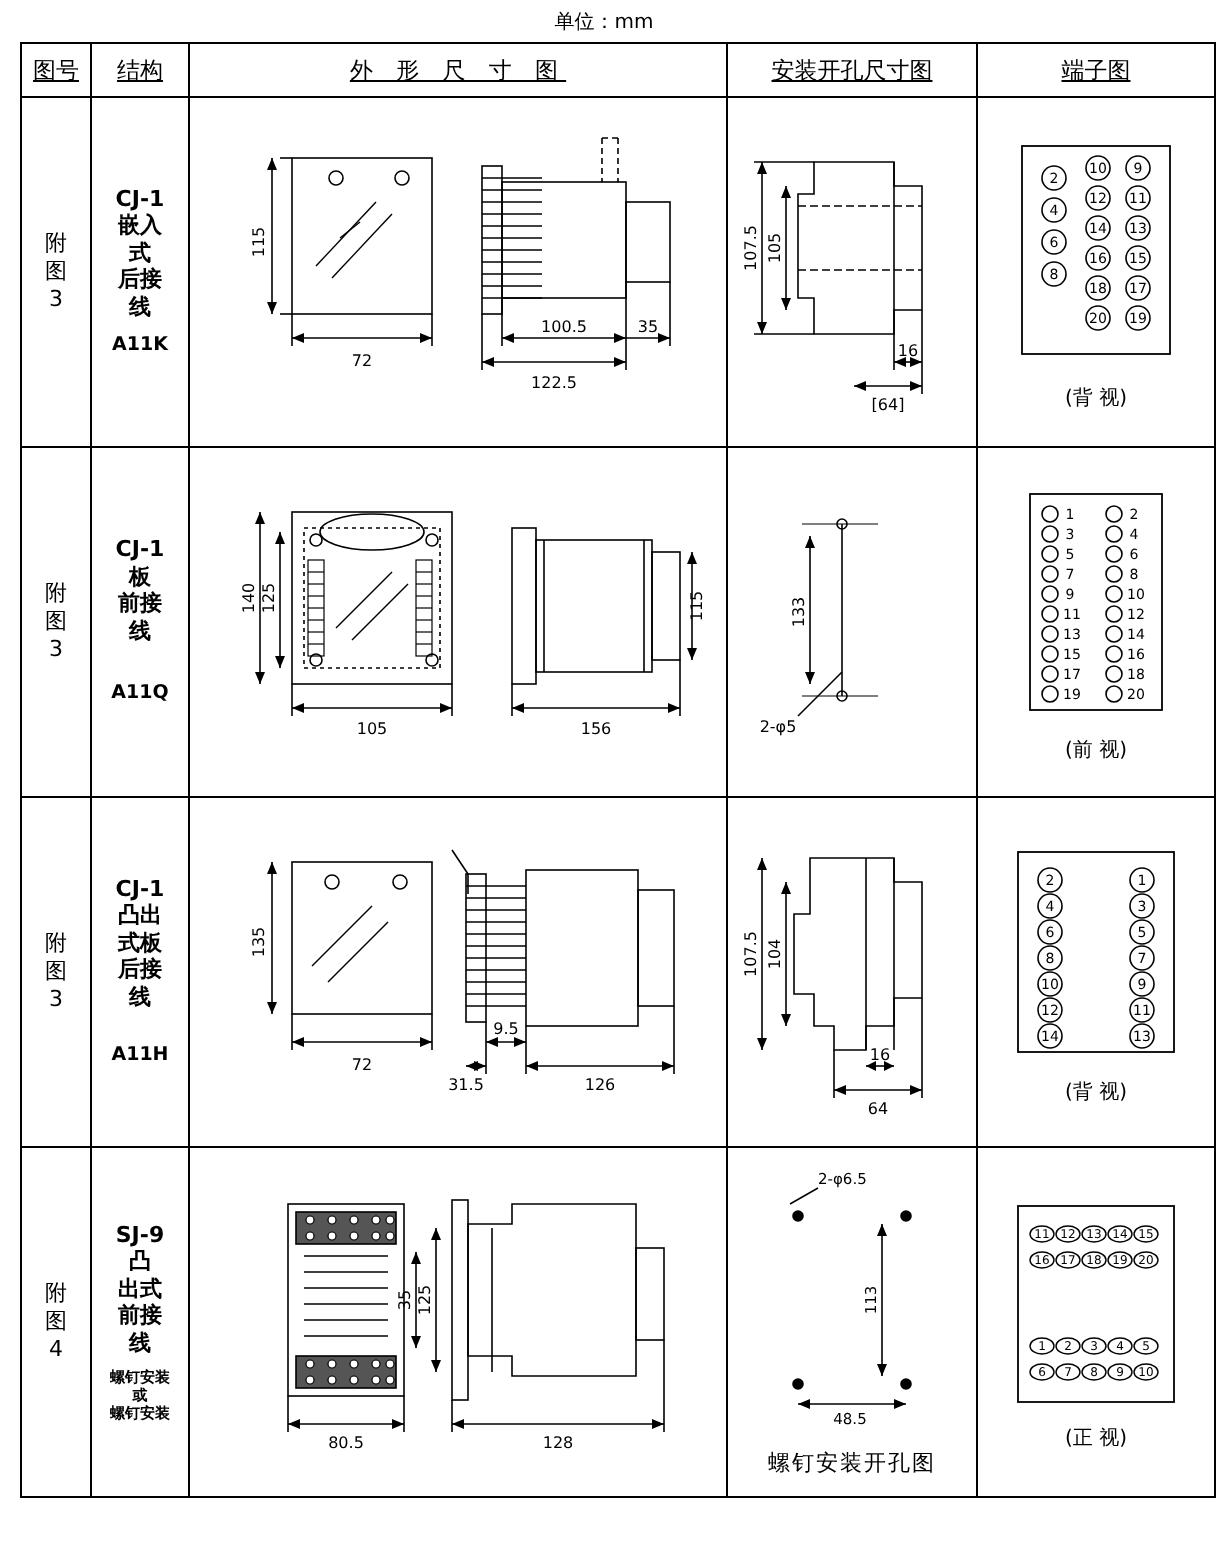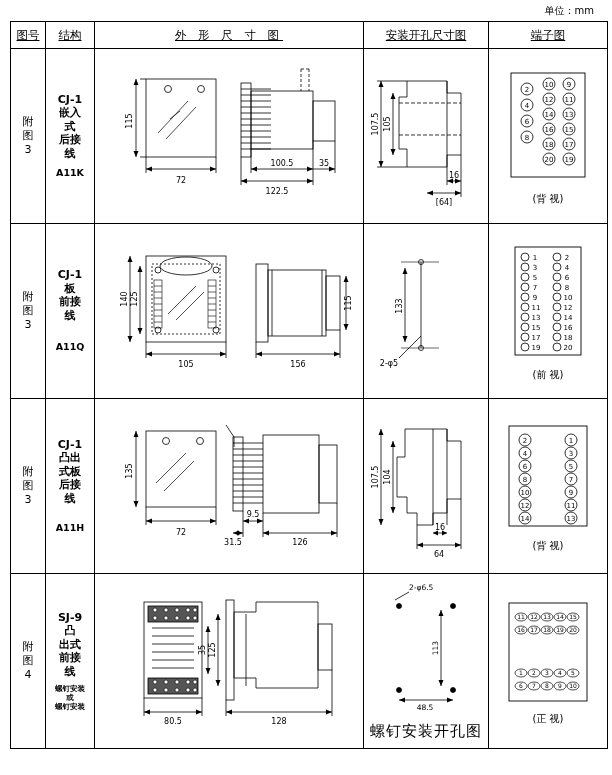--- a/index.html
+++ b/index.html
@@ -1,35 +1,35 @@
 <!DOCTYPE html>
 <html><head>
 <meta charset="utf-8">
 <style>
   html,body{margin:0;padding:0;background:#ffffff;}
   body{width:612px;height:775px;font-family:"DejaVu Sans","Liberation Sans",sans-serif;color:#000;}
   .page{position:relative;width:612px;height:775px;box-sizing:border-box;padding:0 10px;}
-  .unit{text-align:right;font-size:10px;padding:4px 8px 3px 0;}
+  .unit{text-align:center;font-size:10px;padding:4px 8px 3px 0;}
   table.main{border-collapse:collapse;width:592px;table-layout:fixed;}
   table.main td,table.main th{border:1px solid #000;padding:0;vertical-align:middle;text-align:center;}
   thead td{height:26px;font-size:11.5px;font-weight:normal;text-decoration:underline;}
   .col1{width:34px;}
   .col2{width:48px;}
   .col3{width:268px;}
   .col4{width:124px;}
   .col5{width:118px;}
   .hdr-outline{letter-spacing:4px;margin-top:7px;}
   .rowno{font-size:11px;line-height:14px;}
   .struct{font-size:11px;line-height:13.5px;padding:3px 2px;font-weight:bold;}
   .struct .model{letter-spacing:0px;}
   .struct .code{font-size:9.5px;}
   .struct .small{font-size:7.5px;line-height:9px;}
   svg{display:block;margin:0 auto;}
   .cap{font-size:10px;margin-top:5px;}
-  .cap2{font-size:15px;letter-spacing:1px;}
+  .cap2{font-size:11px;letter-spacing:1px;}
   text{font-family:"DejaVu Sans","Liberation Sans",sans-serif;}
 </style>
 </head>
 <body>
 
 <div class="page">
 
   <div class="unit">单位：mm</div>
 
   <table class="main">

